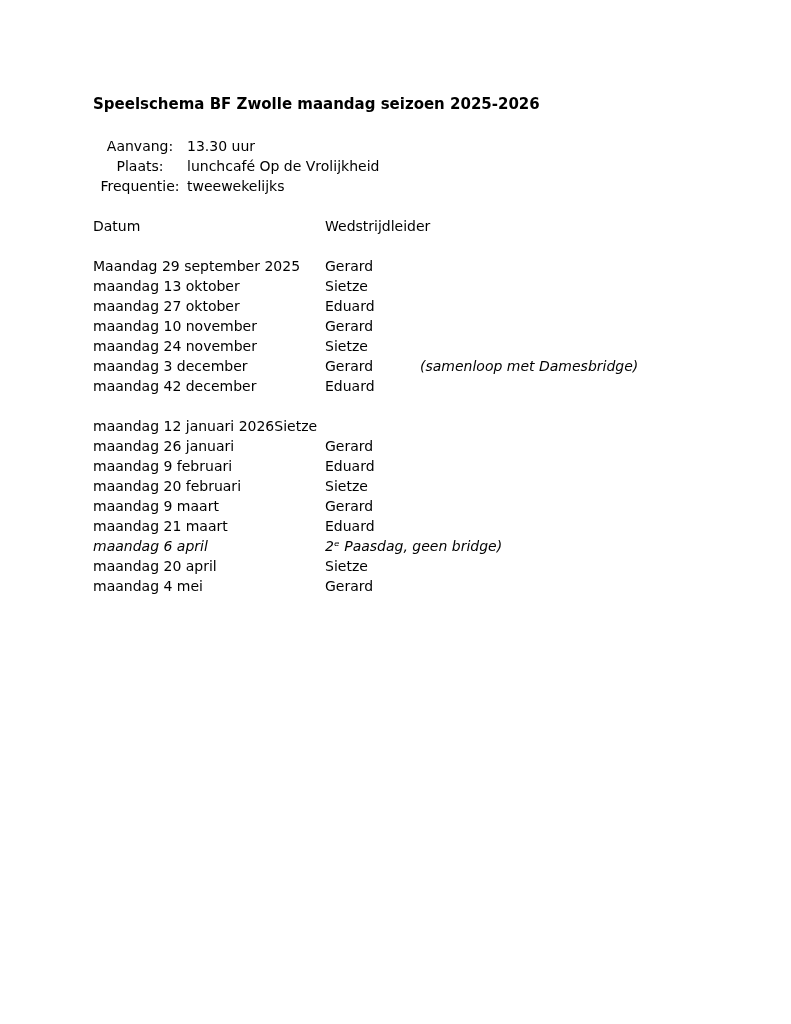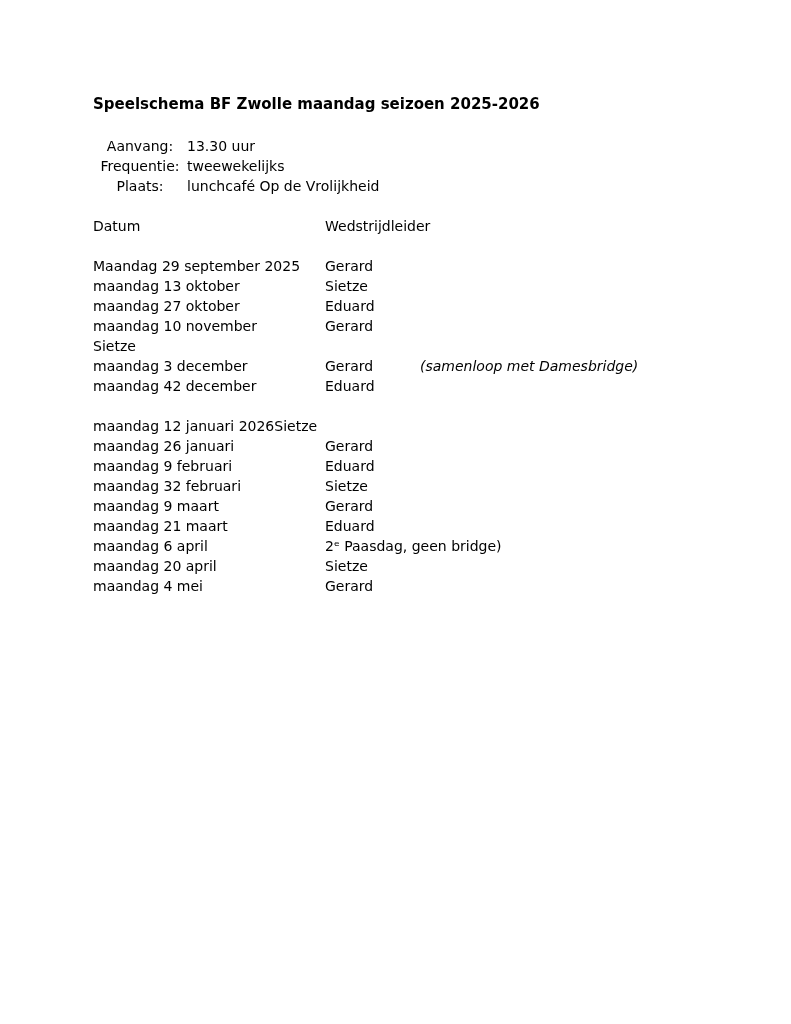--- a/index.html
+++ b/index.html
@@ -49,44 +49,44 @@
   }
   .col-leader {
     flex: none;
     width: 95px;
     white-space: nowrap;
   }
   .row {
     display: flex;
     line-height: 20px;
   }
-  .row.italic { }
+  .row.italic { font-style: italic; }
   .note { font-style: italic; white-space: nowrap; }
   .fused { white-space: nowrap; }
   .spacer { height: 20px; }
 </style>
 </head>
 <body>
 
 <div class="page">
 
   <h1 class="title">Speelschema BF Zwolle maandag seizoen 2025-2026</h1>
 
   <div>
     <div class="info-row">
       <span class="info-label">Aanvang:</span>
       <span class="info-value">13.30 uur</span>
     </div>
     <div class="info-row">
+      <span class="info-label">Plaats:</span>
+      <span class="info-value">lunchcafé Op de Vrolijkheid</span>
+    </div>
+    <div class="info-row">
       <span class="info-label">Frequentie:</span>
       <span class="info-value">tweewekelijks</span>
-    </div>
-    <div class="info-row">
-      <span class="info-label">Plaats:</span>
-      <span class="info-value">lunchcafé Op de Vrolijkheid</span>
     </div>
   </div>
 
   <div class="table-head">
     <span class="col-date">Datum</span>
     <span class="col-leader-head">Wedstrijdleider</span>
   </div>
 
   <div class="spacer"></div>
 
@@ -101,20 +101,21 @@
       </div>
       <div class="row">
         <span class="col-date">maandag 27 oktober</span>
         <span class="col-leader">Eduard</span>
       </div>
       <div class="row">
         <span class="col-date">maandag 10 november</span>
         <span class="col-leader">Gerard</span>
       </div>
       <div class="row">
+        <span class="col-date">maandag 24 november</span>
         <span class="col-leader">Sietze</span>
       </div>
       <div class="row">
         <span class="col-date">maandag 3 december</span>
         <span class="col-leader">Gerard</span>
         <span class="note">(samenloop met Damesbridge)</span>
       </div>
       <div class="row">
         <span class="col-date">maandag 42 december</span>
         <span class="col-leader">Eduard</span>
@@ -125,21 +126,21 @@
       </div>
       <div class="row">
         <span class="col-date">maandag 26 januari</span>
         <span class="col-leader">Gerard</span>
       </div>
       <div class="row">
         <span class="col-date">maandag 9 februari</span>
         <span class="col-leader">Eduard</span>
       </div>
       <div class="row">
-        <span class="col-date">maandag 32 februari</span>
+        <span class="col-date">maandag 20 februari</span>
         <span class="col-leader">Sietze</span>
       </div>
       <div class="row">
         <span class="col-date">maandag 9 maart</span>
         <span class="col-leader">Gerard</span>
       </div>
       <div class="row">
         <span class="col-date">maandag 21 maart</span>
         <span class="col-leader">Eduard</span>
       </div>

